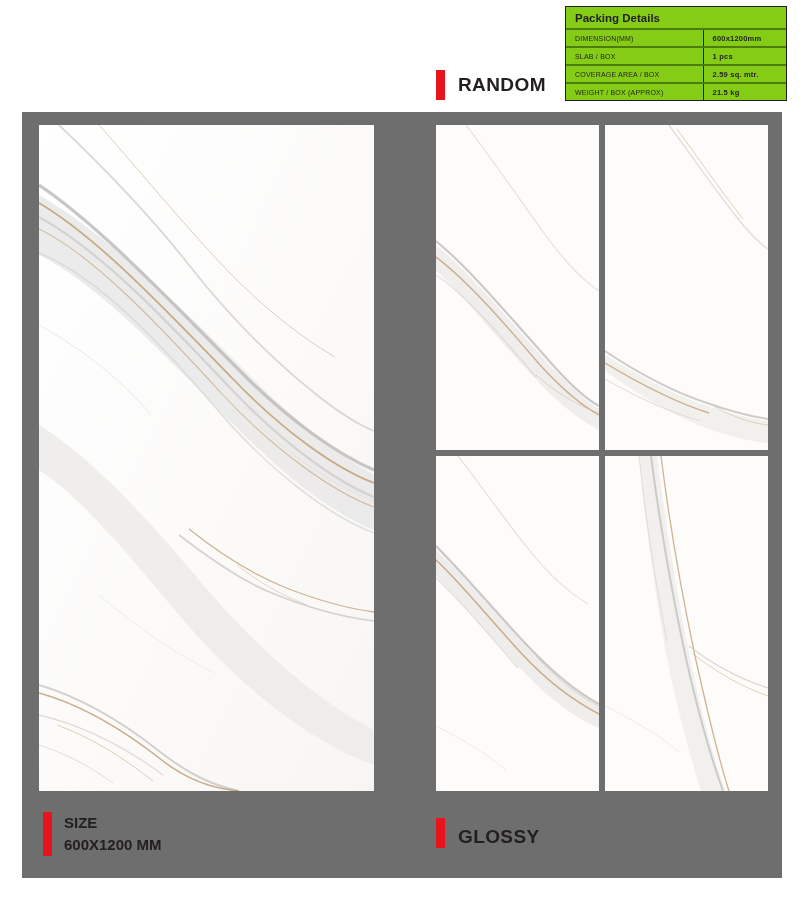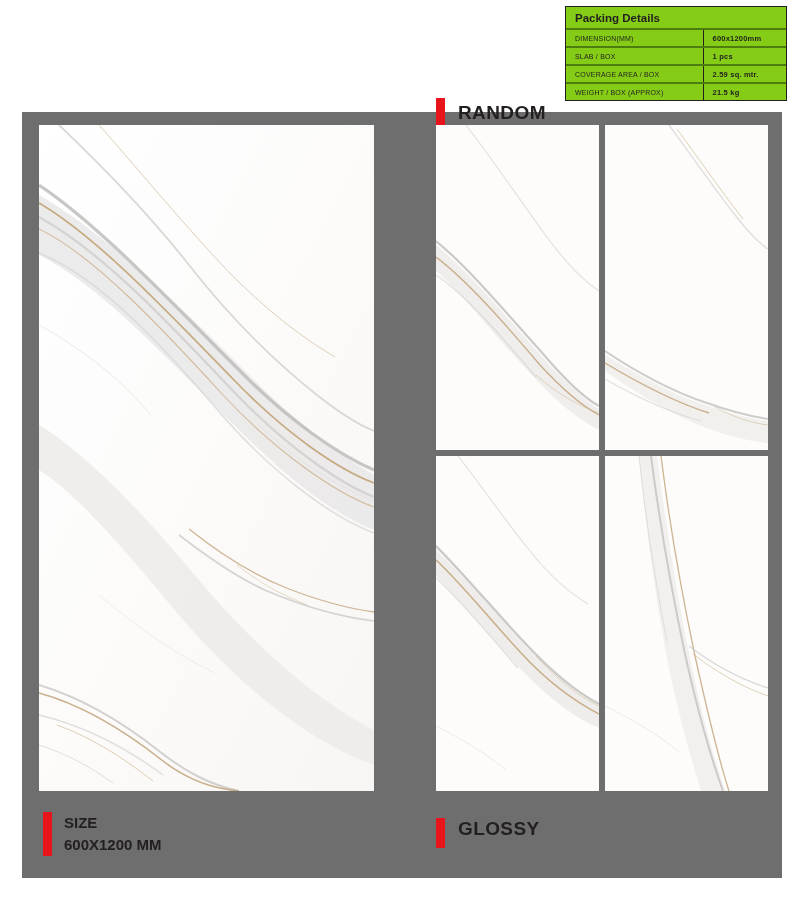--- a/index.html
+++ b/index.html
@@ -85,21 +85,20 @@
     letter-spacing: 0.3px;
   }
 
   
   .random-row {
     position: absolute;
     left: 436px;
     top: 70px;
     display: flex;
     align-items: center;
-    margin-top: 28px;
   }
   .random-row .red-bar {
     height: 30px;
     width: 9px;
     margin-right: 13px;
   }
   .random-label {
     font-size: 19px;
     font-weight: bold;
     color: #231f20;
@@ -213,21 +212,21 @@
     font-size: 15px;
     font-weight: bold;
     color: #231f20;
     line-height: 22px;
   }
   .glossy-row {
     position: absolute;
     left: 436px;
     top: 818px;
     display: flex;
-    align-items: flex-start;
+    align-items: flex-end;
   }
   .glossy-row .red-bar {
     width: 9px;
     height: 30px;
     margin-right: 13px;
   }
   .glossy-label {
     font-size: 19px;
     font-weight: bold;
     color: #231f20;

